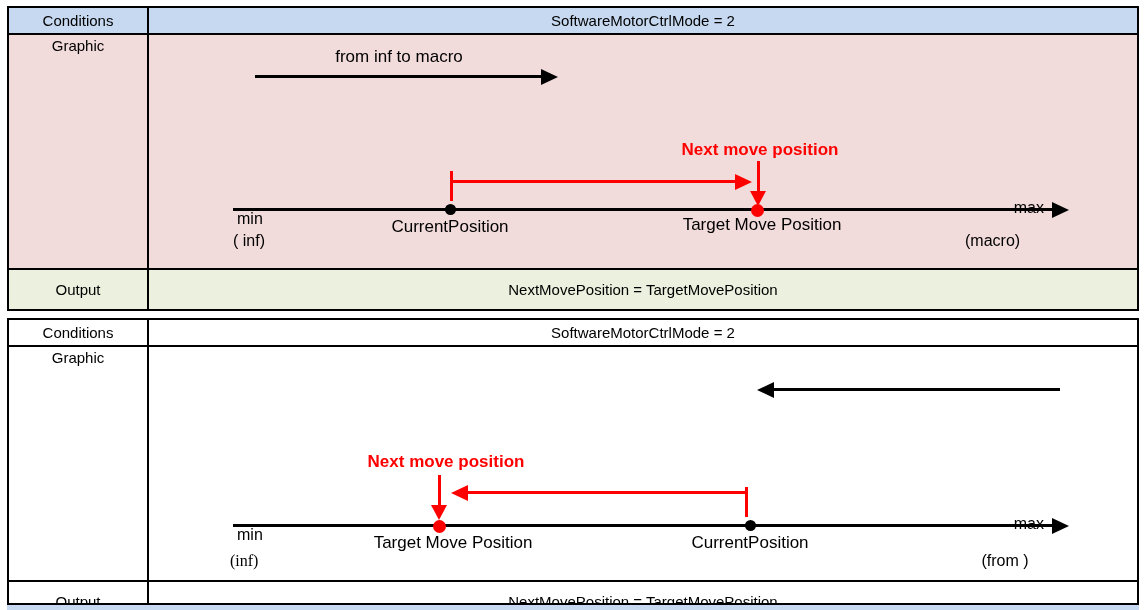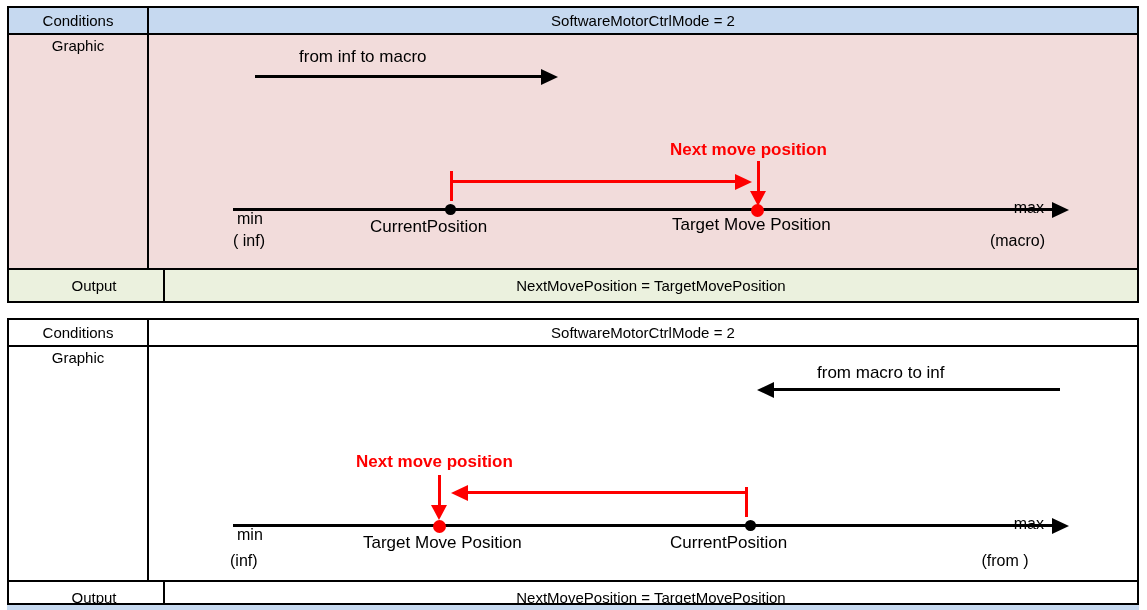--- a/index.html
+++ b/index.html
@@ -5,21 +5,21 @@
   html,body{margin:0;padding:0;}
   body{
     width:1147px;height:610px;position:relative;background:#ffffff;
     font-family:"Liberation Sans","DejaVu Sans",sans-serif;color:#000;
     overflow:hidden;
   }
   .tbl{position:absolute;left:7px;width:1132px;border:2px solid #000;box-sizing:border-box;background:#fff;}
   .row{display:flex;box-sizing:border-box;}
   .row-cond{height:27px;border-bottom:2px solid #000;}
   .row-graphic{height:235px;border-bottom:2px solid #000;}
-  .row-out{height:31px;padding-left:16px;}
+  .row-out{height:39px;}
   .cell-label{width:140px;border-right:2px solid #000;box-sizing:border-box;
     display:flex;align-items:center;justify-content:center;font-size:15px;}
   .cell-label.top{align-items:flex-start;padding-top:2px;}
   .cell-value{flex:1;display:flex;align-items:center;justify-content:center;font-size:15px;}
   .graphic-cell{flex:1;position:relative;}
   .bg-blue{background:var(--header-blue);}
   .bg-pink{background:var(--graphic-pink);}
   .bg-green{background:var(--output-green);}
   .hline{position:absolute;height:3px;background:#000;}
   .vline{position:absolute;width:3px;background:#000;}
@@ -27,21 +27,21 @@
   .tri{position:absolute;width:0;height:0;}
   .tri-r{border-top:8px solid transparent;border-bottom:8px solid transparent;border-left:17px solid #000;}
   .tri-l{border-top:8px solid transparent;border-bottom:8px solid transparent;border-right:17px solid #000;}
   .tri-r.red{border-left-color:var(--accent-red);}
   .tri-l.red{border-right-color:var(--accent-red);}
   .tri-d.red{border-left:8px solid transparent;border-right:8px solid transparent;border-top:15px solid var(--accent-red);}
   .dot{position:absolute;border-radius:50%;}
   .dot-black{width:11px;height:11px;background:#000;}
   .dot-red{width:13px;height:13px;background:var(--accent-red);}
   .dlabel{position:absolute;font-size:16px;white-space:nowrap;}
-  .dlabel.ctr{text-align:left;}
+  .dlabel.ctr{text-align:center;}
   .dlabel.red{color:var(--accent-red);font-weight:bold;}
   .dlabel.big{font-size:17px;}
   
   .strip{position:absolute;left:7px;width:1132px;top:603px;height:7px;
     border-top:2px solid #000;box-sizing:border-box;background:var(--header-blue);}
 </style>
 </head>
 <body>
 
 <div class="tbl" style="top:6px;">
@@ -62,21 +62,21 @@
       <div class="hline red" style="left:301px;top:145px;width:286px;"></div>
       <div class="tri tri-r red" style="left:586px;top:139px;"></div>
       <div class="vline red" style="left:608px;top:126px;height:30px;"></div>
       <div class="tri tri-d red" style="left:601px;top:156px;"></div>
 
       <div class="hline" style="left:84px;top:173px;width:822px;"></div>
       <div class="tri tri-r" style="left:903px;top:167px;"></div>
       <div class="dlabel" style="left:88px;top:175px;">min</div>
       <div class="dlabel" style="left:84px;top:197px;">( inf)</div>
       <div class="dlabel" style="left:835px;top:164px;width:60px;text-align:right;">max</div>
-      <div class="dlabel" style="left:816px;top:197px;width:80px;text-align:right;">(macro)</div>
+      <div class="dlabel" style="left:816px;top:197px;width:80px;text-align:left;">(macro)</div>
 
       <div class="dot dot-black" style="left:296px;top:169px;"></div>
       <div class="dlabel big ctr" style="left:221px;top:182px;width:160px;">CurrentPosition</div>
       <div class="dot dot-red" style="left:602px;top:169px;"></div>
       <div class="dlabel big ctr" style="left:523px;top:180px;width:180px;">Target Move Position</div>
     </div>
   </div>
   <div class="row row-out bg-green">
     <div class="cell-label">Output</div>
     <div class="cell-value">NextMovePosition = TargetMovePosition</div>
@@ -85,35 +85,34 @@
 
 <div class="tbl" style="top:318px;">
   <div class="row row-cond">
     <div class="cell-label">Conditions</div>
     <div class="cell-value">SoftwareMotorCtrlMode = 2</div>
   </div>
   <div class="row row-graphic">
     <div class="cell-label top">Graphic</div>
     <div class="graphic-cell">
 
-      <div class="dlabel big ctr" style="left:668px;top:16px;width:200px;">from macro to inf</div>
       <div class="hline" style="left:625px;top:41px;width:286px;"></div>
       <div class="tri tri-l" style="left:608px;top:35px;"></div>
 
       <div class="dlabel big ctr red" style="left:207px;top:105px;width:180px;">Next move position</div>
       <div class="vline red" style="left:596px;top:140px;height:30px;"></div>
       <div class="hline red" style="left:318px;top:144px;width:280px;"></div>
       <div class="tri tri-l red" style="left:302px;top:138px;"></div>
       <div class="vline red" style="left:289px;top:128px;height:30px;"></div>
       <div class="tri tri-d red" style="left:282px;top:158px;"></div>
 
       <div class="hline" style="left:84px;top:177px;width:822px;"></div>
       <div class="tri tri-r" style="left:903px;top:171px;"></div>
       <div class="dlabel" style="left:88px;top:179px;">min</div>
-      <div class="dlabel" style="left:81px;top:205px;">(inf)</div>
+      <div class="dlabel" style="left:81px;top:205px;font-family:Liberation Serif, serif;">(inf)</div>
       <div class="dlabel" style="left:835px;top:168px;width:60px;text-align:right;">max</div>
       <div class="dlabel" style="left:816px;top:205px;width:80px;text-align:center;">(from )</div>
 
       <div class="dot dot-red" style="left:284px;top:173px;"></div>
       <div class="dlabel big ctr" style="left:214px;top:186px;width:180px;">Target Move Position</div>
       <div class="dot dot-black" style="left:596px;top:173px;"></div>
       <div class="dlabel big ctr" style="left:521px;top:186px;width:160px;">CurrentPosition</div>
     </div>
   </div>
   <div class="row row-out">

